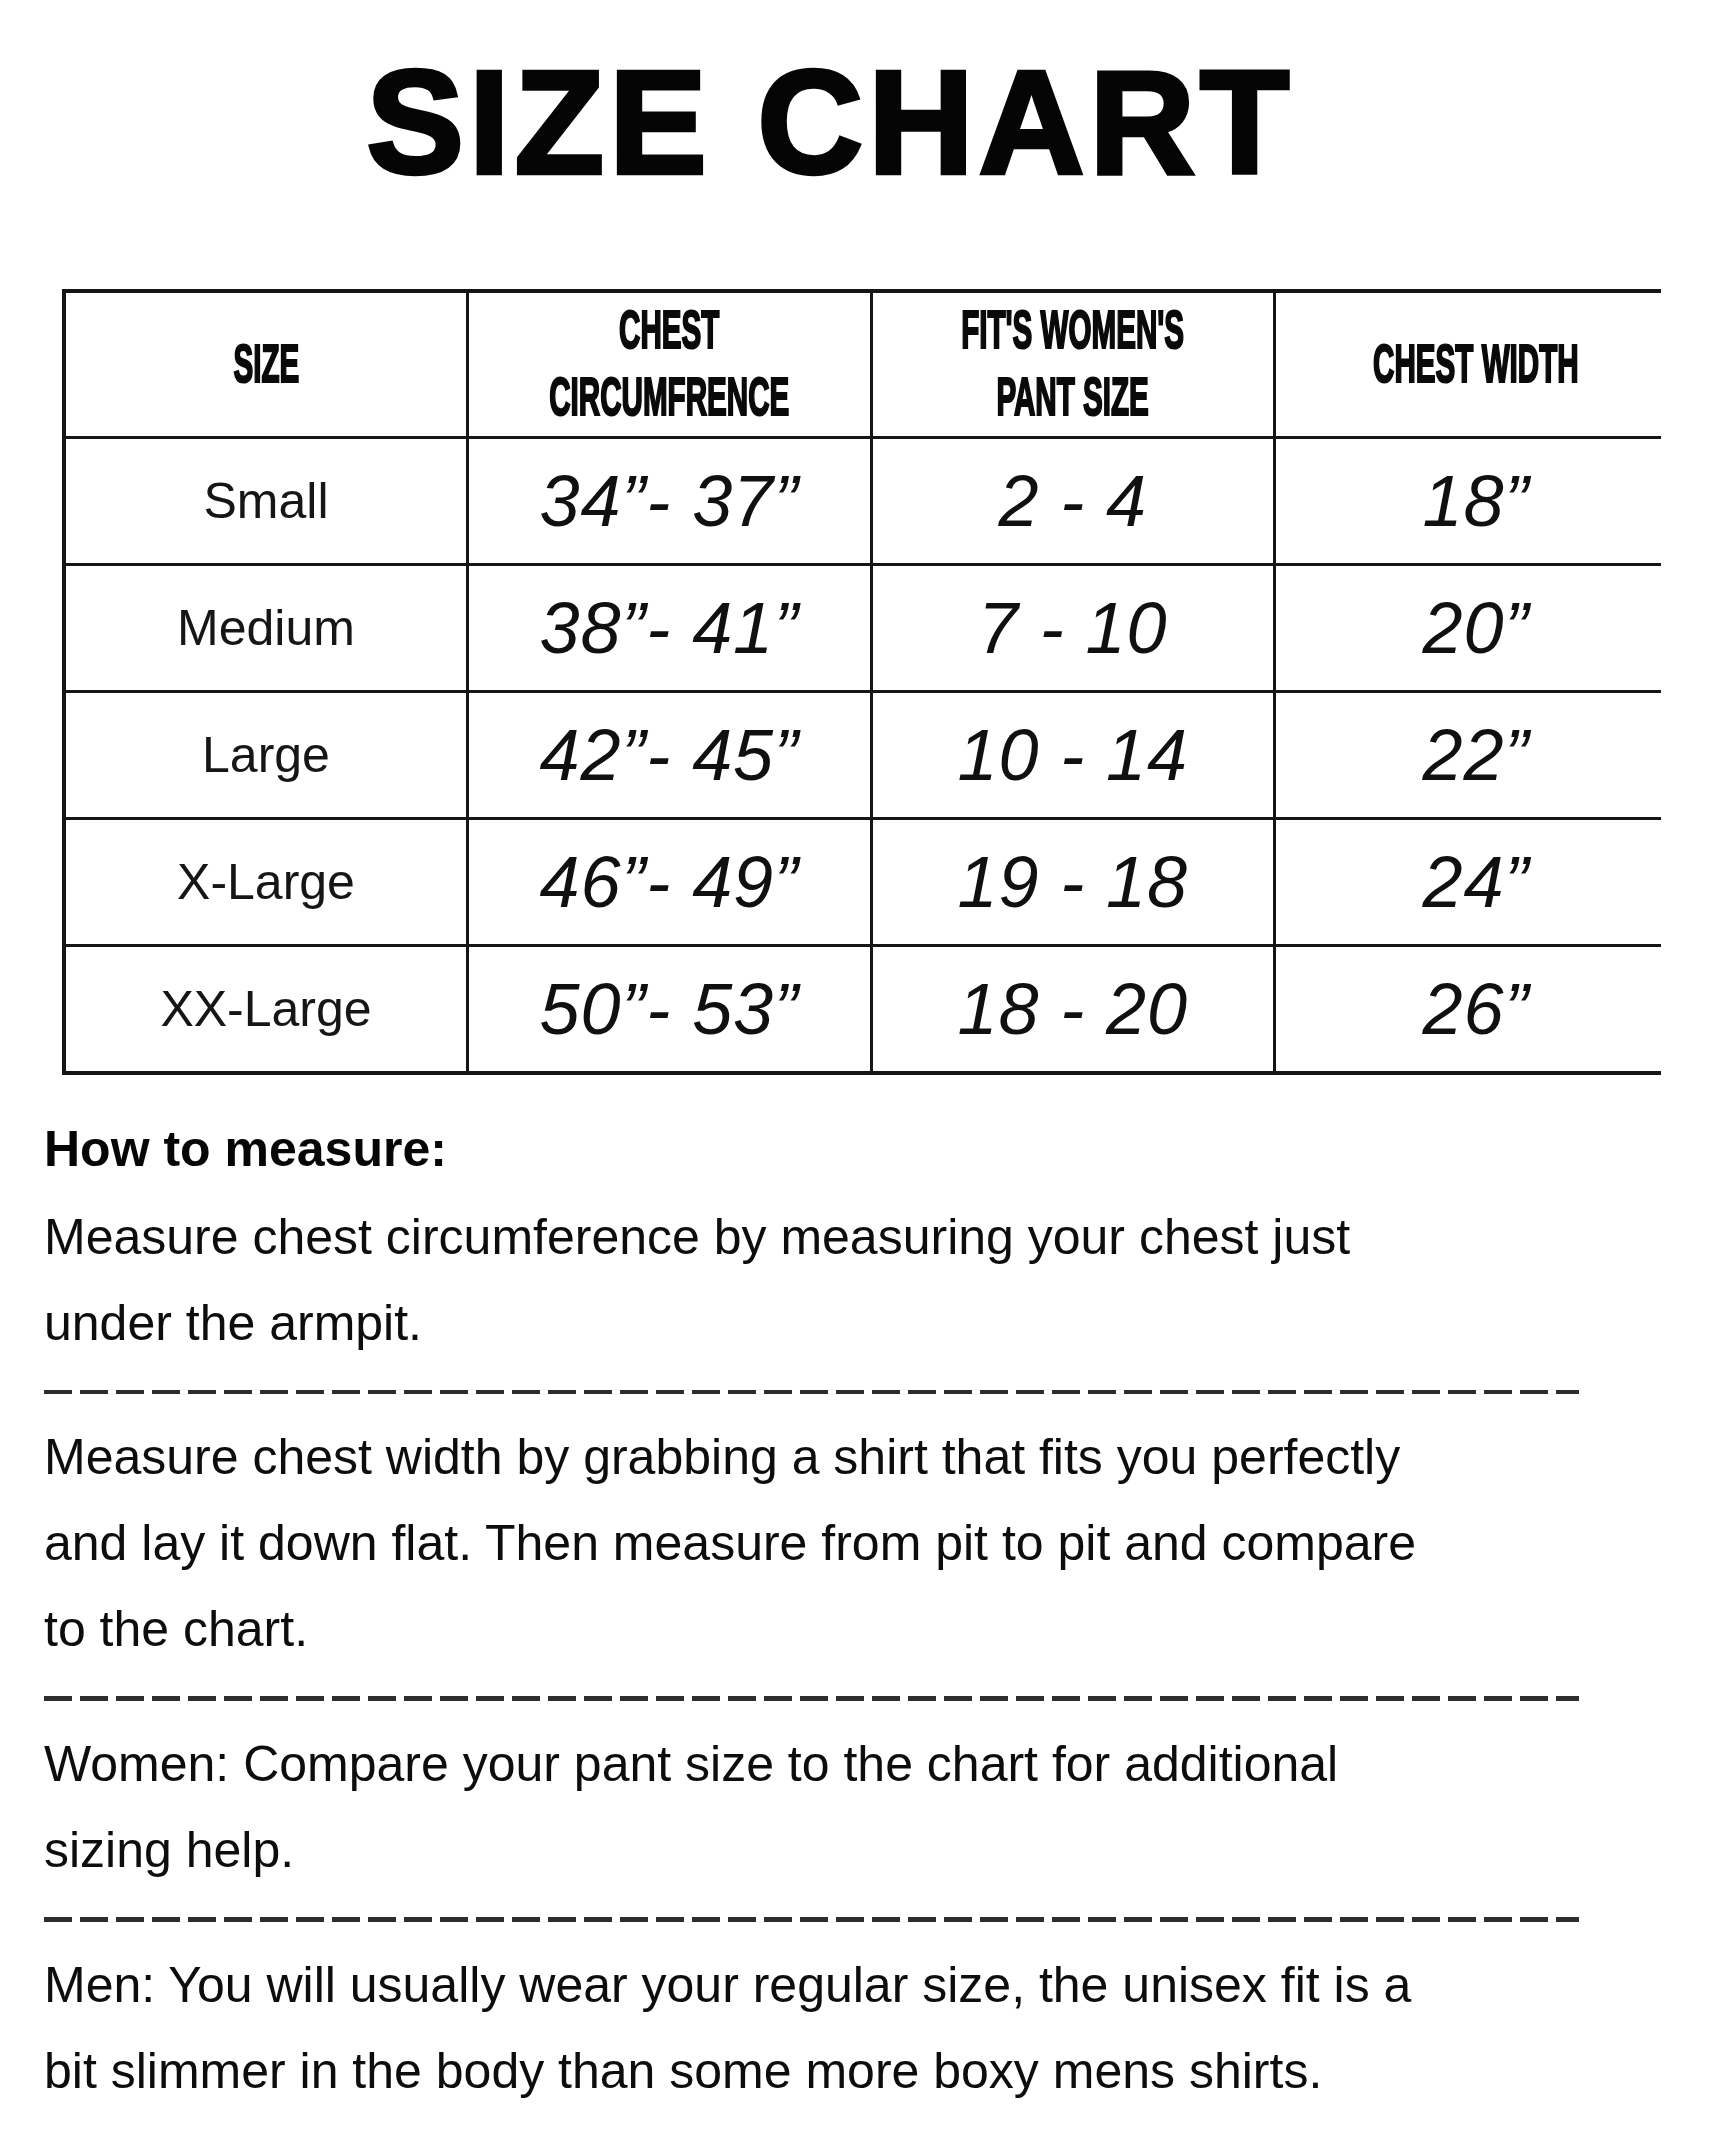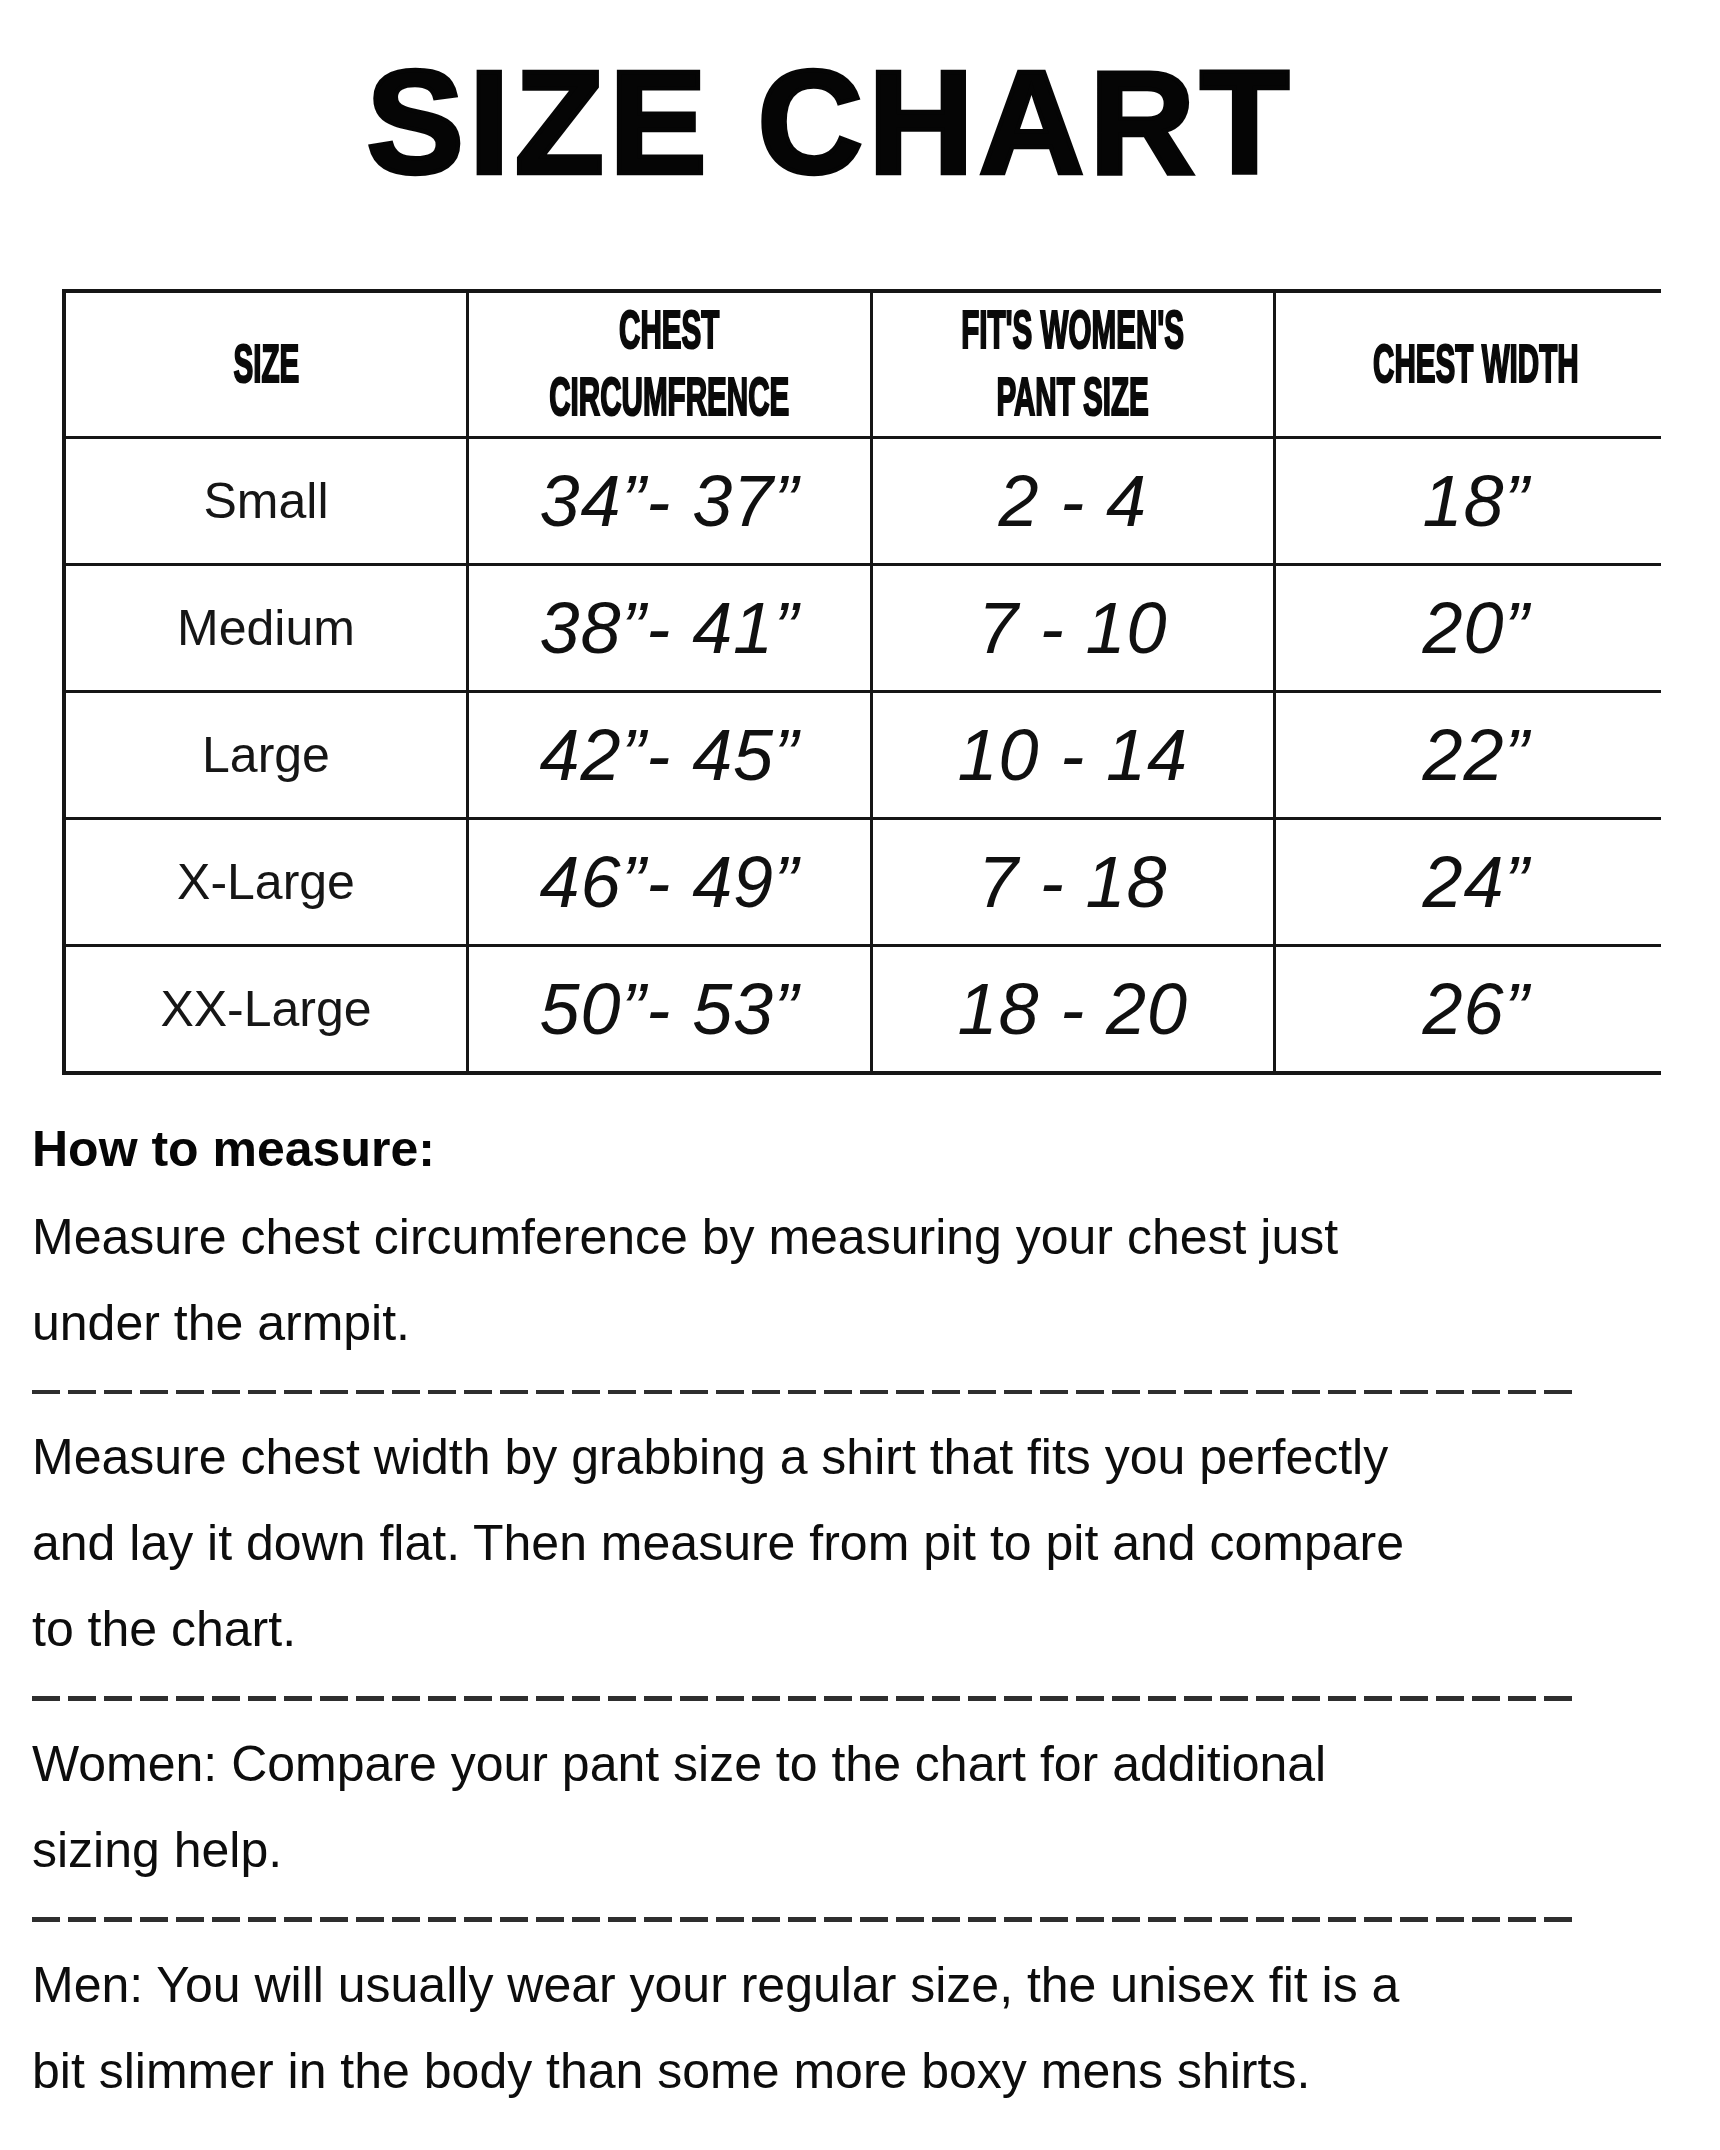--- a/index.html
+++ b/index.html
@@ -67,21 +67,21 @@
   }
   td.num-cell {
     font-size: 72px;
     letter-spacing: 0.9px;
     color: #101010;
     font-style: italic;
   }
 
   
   .notes {
-    margin: 36px 82px 0 32px;
+    margin: 36px 82px 0 44px;
     font-size: 50px;
     line-height: 1.72;
     color: #0d0d0d;
   }
   .notes h2 {
     font-size: 50px;
     line-height: 1.55;
     margin: 0 0 5.2px 0;
     font-weight: bold;
     color: #060606;
@@ -133,21 +133,21 @@
       </tr>
       <tr>
         <td class="size-cell">Large</td>
         <td class="num-cell">42”- 45”</td>
         <td class="num-cell">10 - 14</td>
         <td class="num-cell">22”</td>
       </tr>
       <tr>
         <td class="size-cell">X-Large</td>
         <td class="num-cell">46”- 49”</td>
-        <td class="num-cell">7 - 18</td>
+        <td class="num-cell">19 - 18</td>
         <td class="num-cell">24”</td>
       </tr>
       <tr>
         <td class="size-cell">XX-Large</td>
         <td class="num-cell">50”- 53”</td>
         <td class="num-cell">18 - 20</td>
         <td class="num-cell">26”</td>
       </tr>
     </tbody>
   </table>

